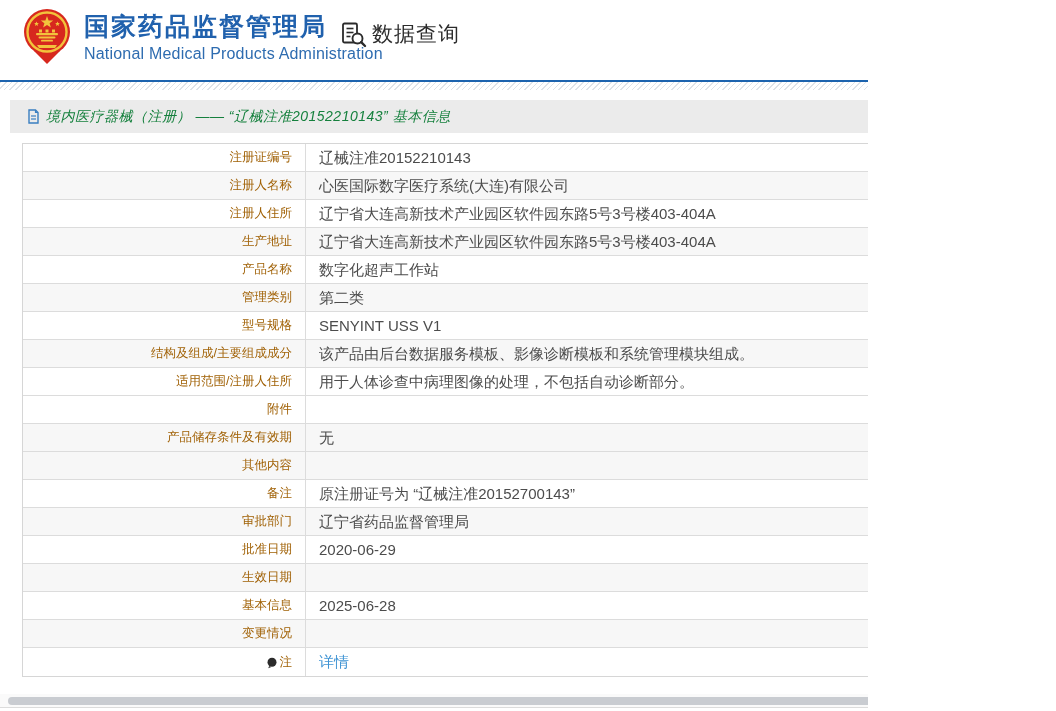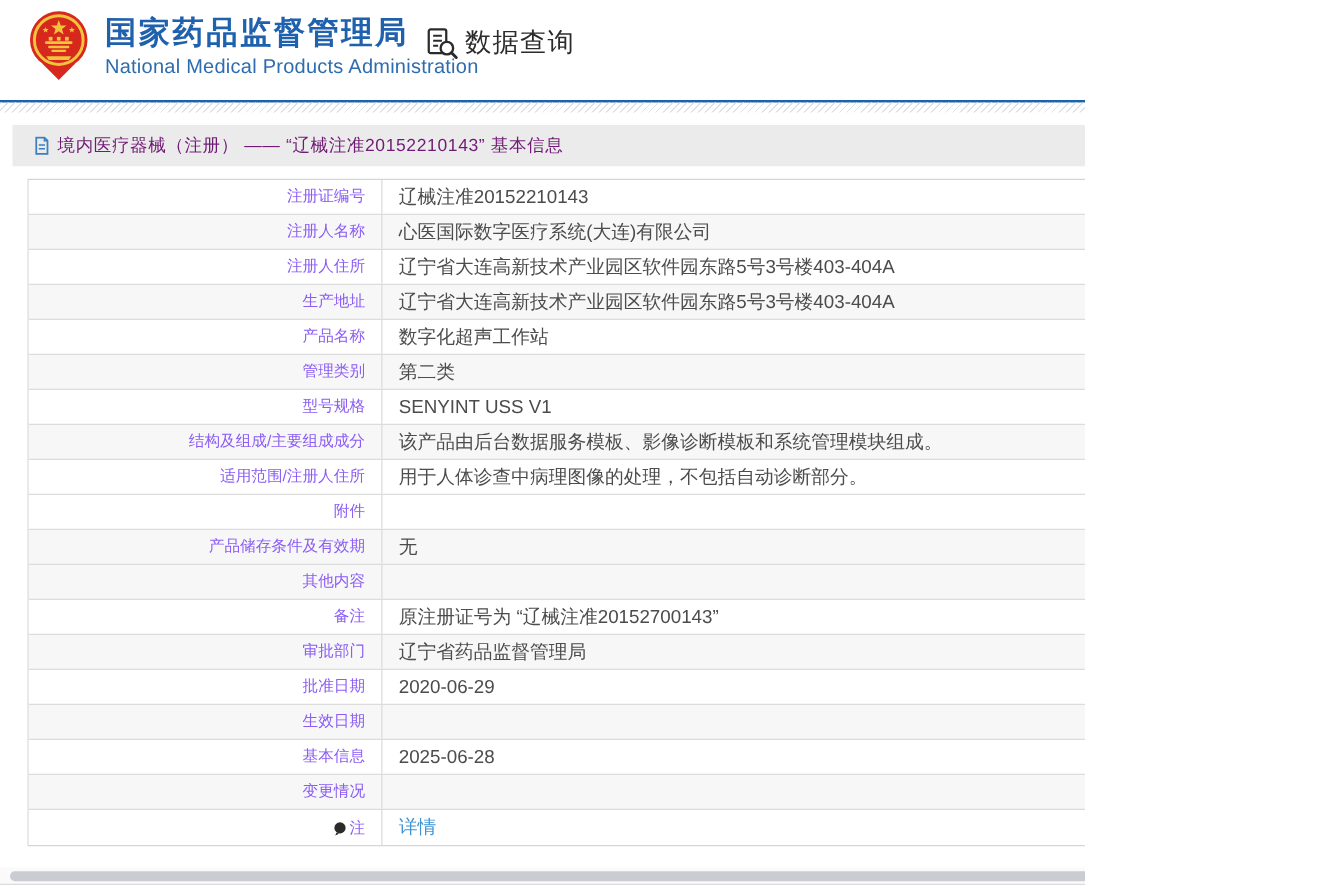--- a/index.html
+++ b/index.html
@@ -25,29 +25,29 @@
   .nav-label { font-size:13px; color:#3f3f3f; white-space:nowrap; }
 
   .blue-rule { position:absolute; left:0; top:80px; width:1056px; height:2px; background:#1c63ae; }
   .hatch-strip { position:absolute; left:0; top:82px; width:1056px; height:8px;
     background:repeating-linear-gradient(135deg,#dfe3e8 0px,#dfe3e8 1px,transparent 1px,transparent 4px); }
 
   
   .crumb-bar { position:absolute; left:10px; top:100px; width:1040px; height:33px; background:#ebebeb;
     display:flex; align-items:center; padding-left:17px; }
   .crumb-bar .picon { width:13px; height:15px; margin-right:6px; flex:0 0 auto; }
-  .crumb-title { font-size:14px; color:#701a75; letter-spacing:0.5px; }
+  .crumb-title { font-size:14px; color:#15803d; letter-spacing:0.5px;font-style:italic; }
 
   
   .detail-table { position:absolute; left:22px; top:143px; width:1014px; border:1px solid #d6d6d6; background:#fff; }
   .trow { display:flex; height:28px; border-bottom:1px solid #dcdcdc; background:#fff; }
   .trow:last-child { border-bottom:none; }
   .trow.alt { background:#f7f7f7; }
   .tlabel { width:283px; flex:0 0 283px; border-right:1px solid #dcdcdc; text-align:right;
-    padding-right:13px; font-size:12.5px; color:#8b5cf6; line-height:27px; white-space:nowrap;
+    padding-right:13px; font-size:12.5px; color:#a16207; line-height:27px; white-space:nowrap;
     display:flex; justify-content:flex-end; align-items:center; }
   .tlabel .note-ic { width:12px; height:12px; margin-right:2px; position:relative; top:1px; }
   .tvalue { flex:1; padding-left:13px; font-size:15px; color:#4c4c4c; line-height:27px; white-space:nowrap;
     overflow:hidden; }
   .tvalue a { color:#4094d4; text-decoration:none; cursor:pointer; }
 
   
   .v-scrollbar { position:absolute; left:1040px; top:134px; width:6px; height:558px;
     background:#eceef1; border-left:1px solid #c9c9cf; border-right:1px solid #c9c9cf; }
   .h-scroll-track { position:absolute; left:0; top:694px; width:1056px; height:14px; background:#fafafa; }

